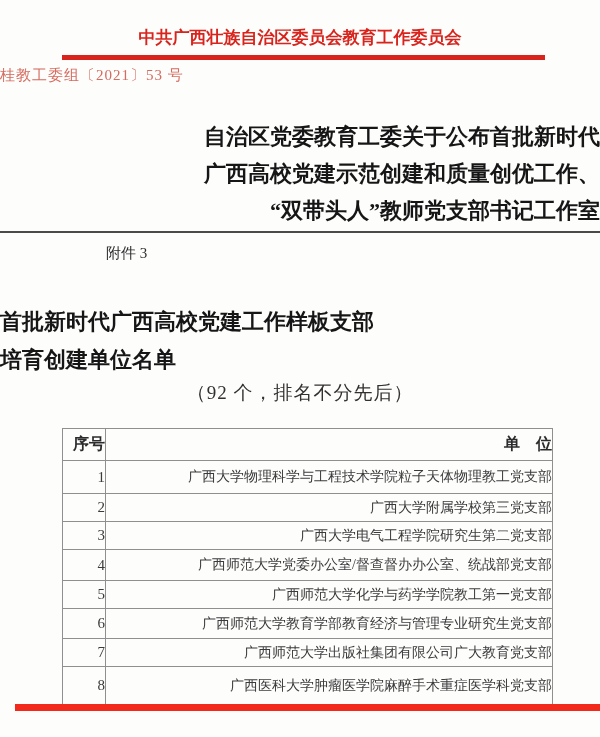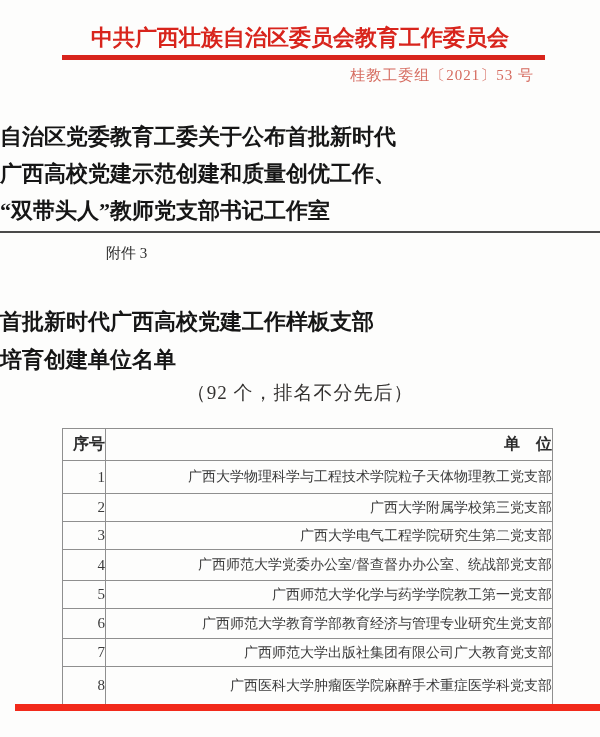--- a/index.html
+++ b/index.html
@@ -22,42 +22,42 @@
   .page{
     position:relative;
     width:600px;height:737px;
     background:var(--paper);
     overflow:hidden;
     padding-top:24px;
   }
   .letterhead{
     height:28px;line-height:28px;
     text-align:center;
-    font-size:22px;font-weight:bold;
+    font-size:17px;font-weight:bold;
     color:var(--red-header);
     letter-spacing:0px;
   }
   .red-rule{
     margin:3px 0 0 62px;
     width:483px;height:2px;
     border-top:3px solid var(--red-rule);
     border-bottom:2px solid var(--red-rule);
   }
   .doc-number{
     margin-top:5px;
     height:20px;line-height:20px;
-    text-align:right;
-    padding-right:66px;
+    text-align:left;
+    padding-right:50px;
     font-size:15px;
     letter-spacing:1px;
     color:var(--red-docnum);
   }
   .title{
     margin-top:33px;
-    text-align:left;
+    text-align:right;
     font-size:22px;font-weight:bold;
     color:var(--ink);
   }
   .title div{height:37px;line-height:37px;}
   .divider{
     margin-top:2px;
     width:600px;height:0;
     border-top:2px solid var(--divider-gray);
   }
   .attachment{

